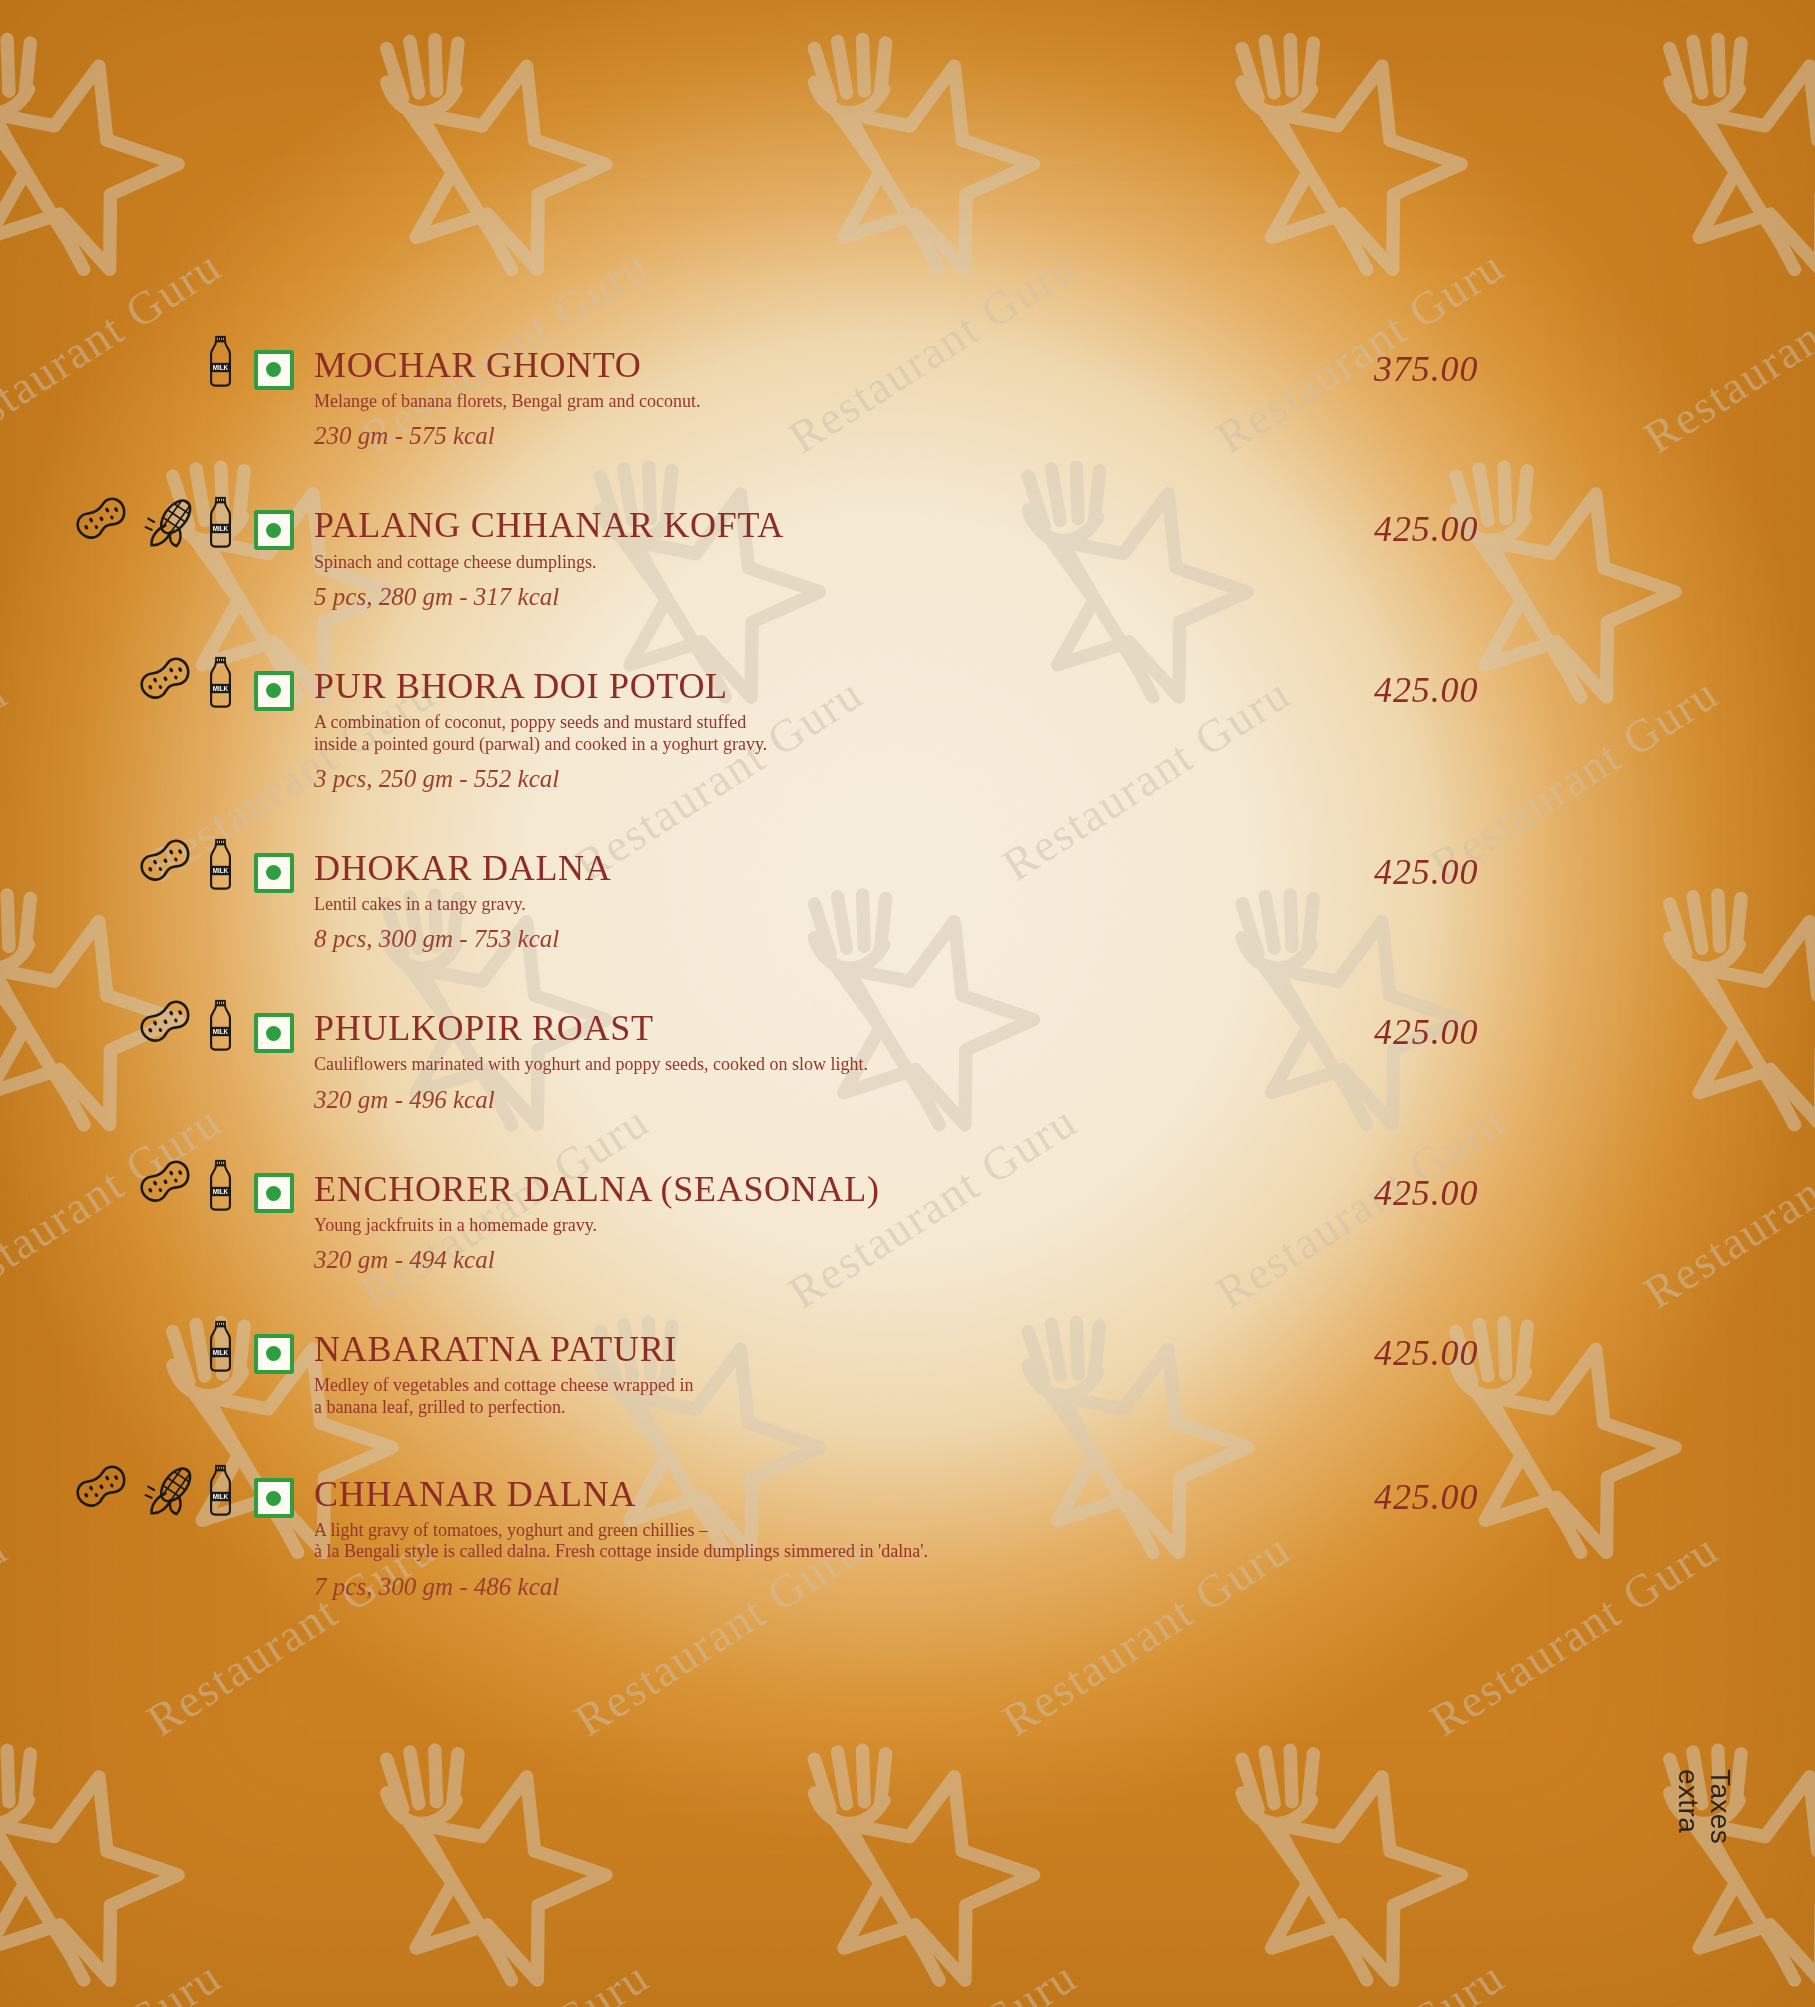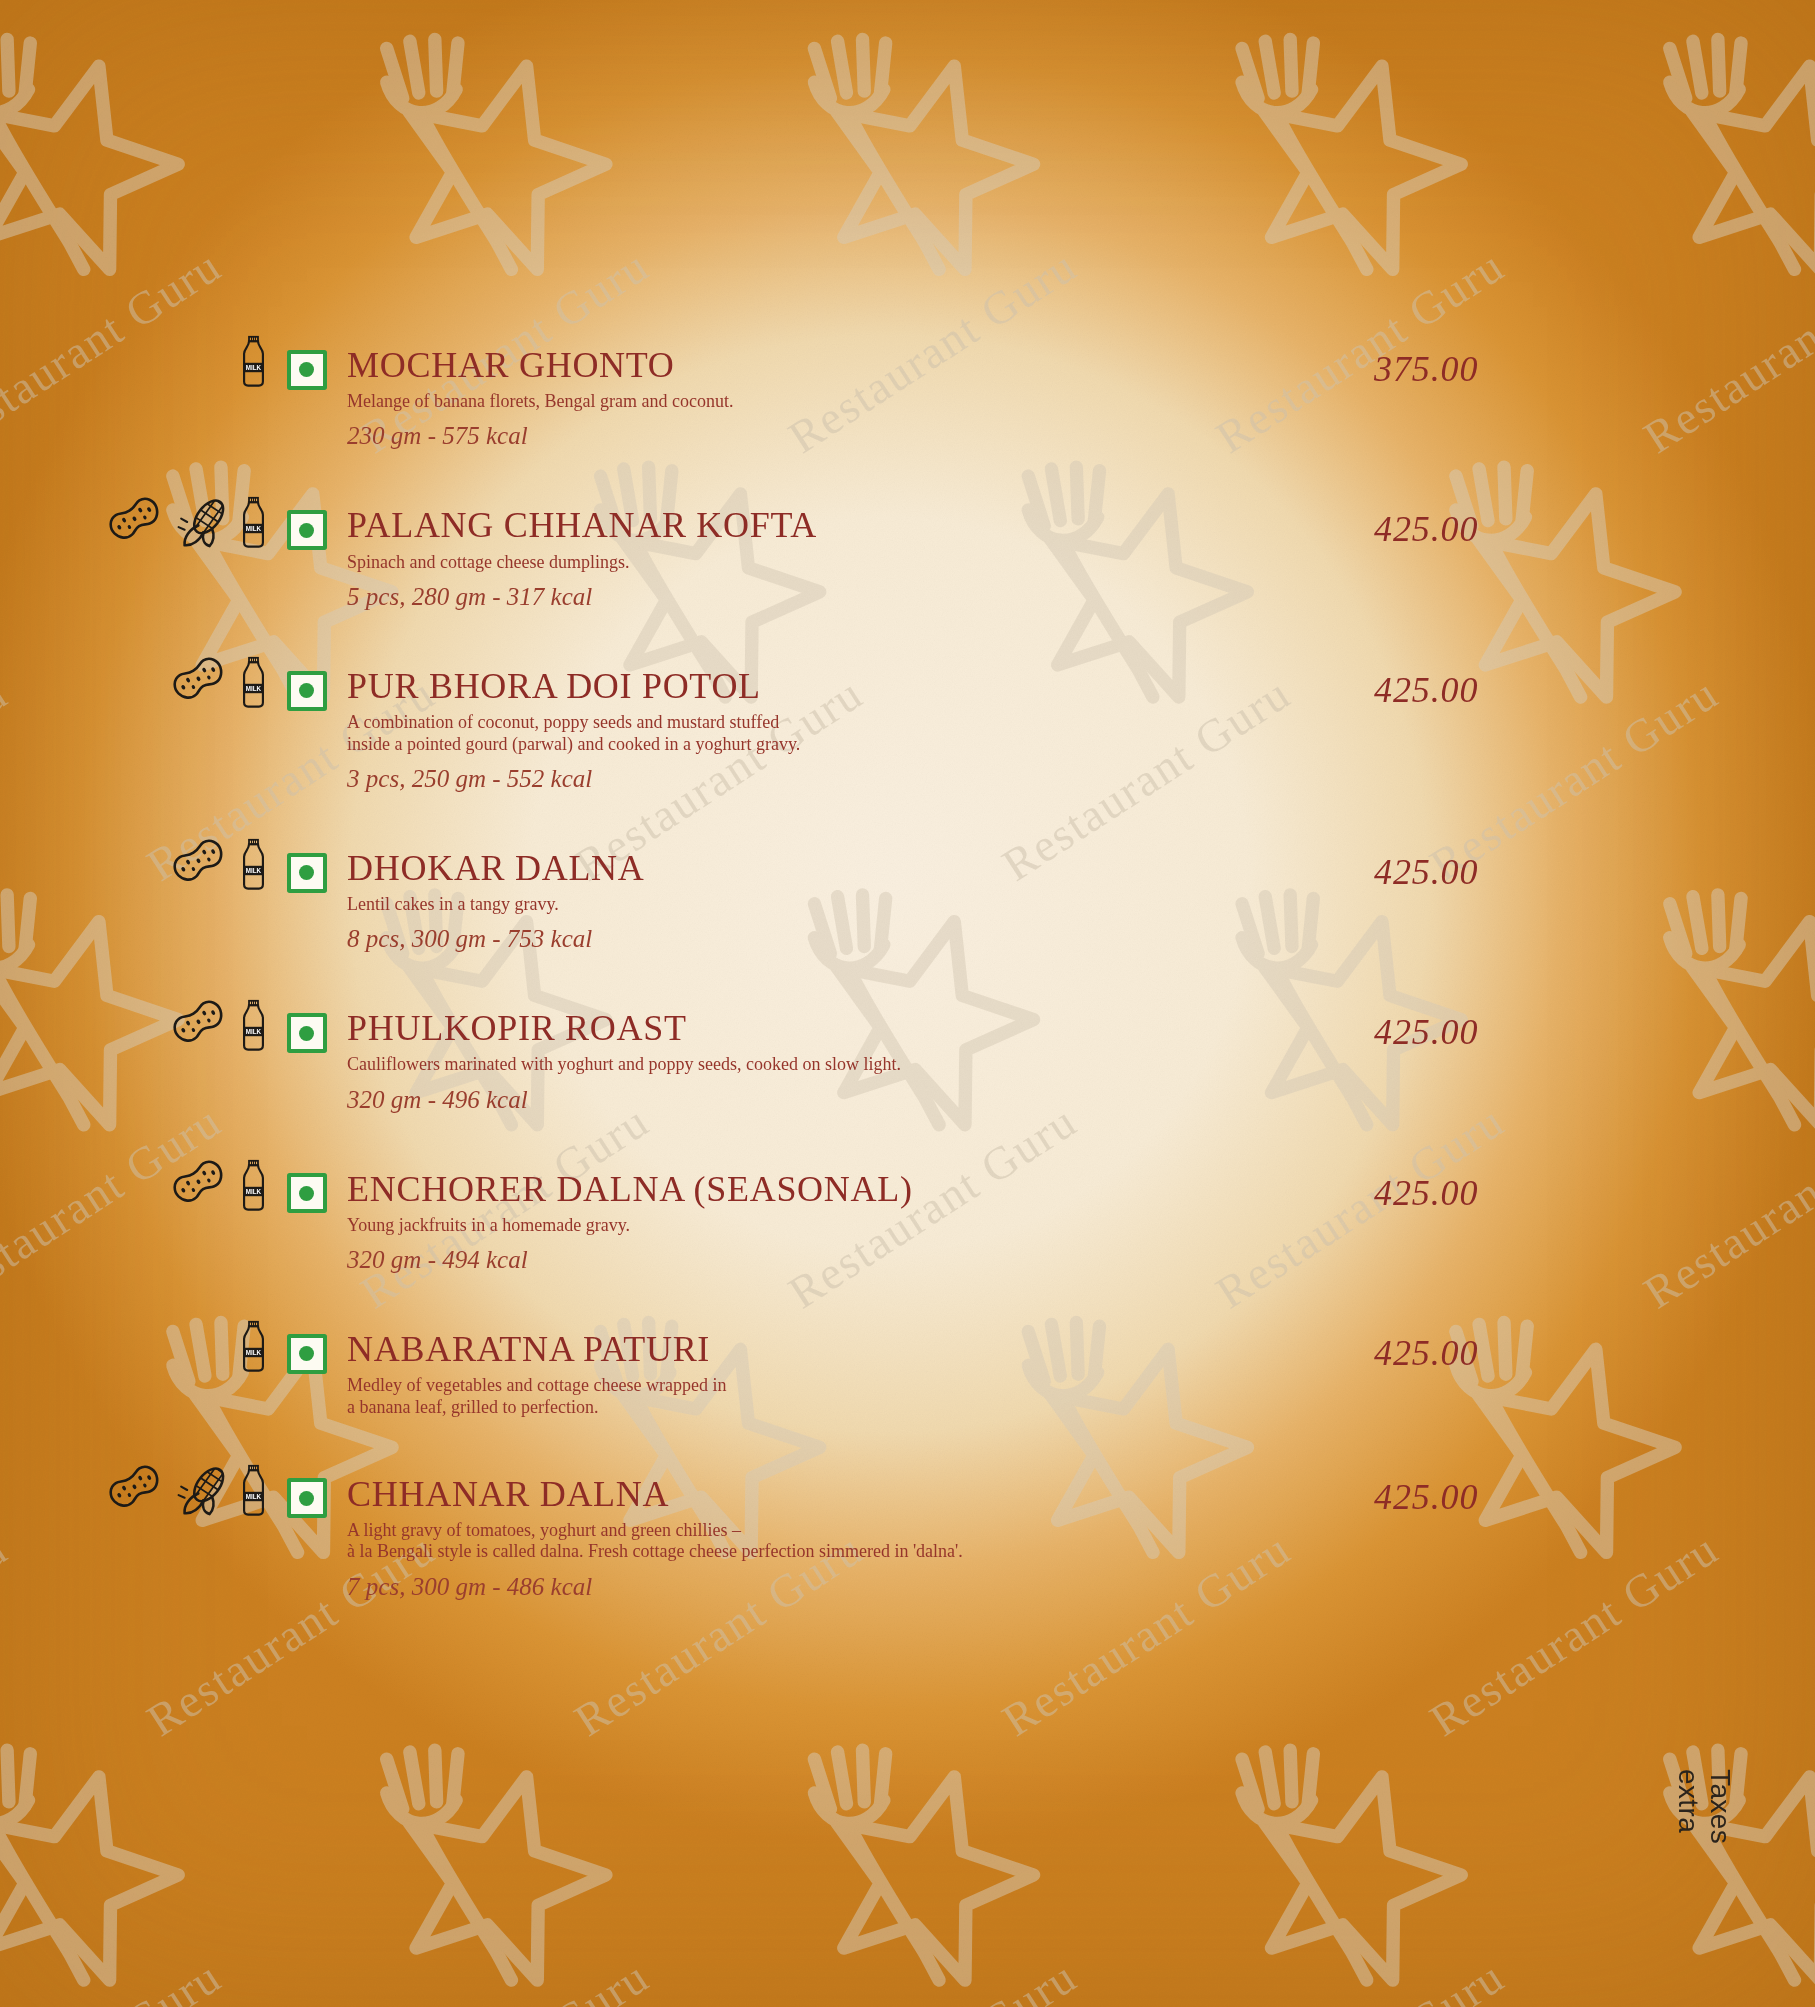--- a/index.html
+++ b/index.html
@@ -14,21 +14,21 @@
       #c47715;
     box-shadow: inset 0 0 374px rgba(140,75,5,.28);
   }
   .layer{position:absolute;left:0;top:0;}
   svg.wm{opacity:.5;}
   .wm-logo{fill:none;stroke:#d8ccb8;stroke-width:15;stroke-linecap:round;stroke-linejoin:round;}
   .wm-text{fill:#cfc3ae;font-family:"Liberation Serif",serif;font-size:52px;letter-spacing:2px;}
   svg.grain{mix-blend-mode:multiply;pointer-events:none;}
 
   .menu{position:absolute;left:0;top:346px;width:1815px;}
-  .item{position:relative;display:flex;align-items:flex-start;padding-left:108px;margin-bottom:56px;}
+  .item{position:relative;display:flex;align-items:flex-start;padding-left:75px;margin-bottom:56px;}
   .allergens{width:159px;flex:none;display:flex;justify-content:flex-end;align-items:flex-start;gap:9px;margin-top:-10.7px;}
   .ic{height:52px;display:block;}
   .ic.peanut{width:59px;}
   .ic.corn{width:55px;}
   .ic.milk{width:27px;}
   .veg{flex:none;width:32px;height:32px;margin:3.6px 0 0 19.6px;border:4.5px solid var(--veg-green,#2f9e41);
        border-radius:2.7px;background:#fdfbf2;display:flex;align-items:center;justify-content:center;}
   .veg i{width:15px;height:15px;border-radius:50%;background:var(--veg-green,#2f9e41);}
   .txt{flex:none;width:945px;margin-left:20.5px;}
   .name{margin:0;font-weight:normal;font-size:36px;line-height:1.08;letter-spacing:0.7px;color:var(--text-maroon,#8e2c26);}
@@ -389,21 +389,21 @@
         <rect x="4.5" y="31" width="21" height="10.5" fill="#1d1a16"></rect>
         <text x="15" y="39" text-anchor="middle" font-size="7" font-weight="bold" font-family="Liberation Sans, sans-serif" fill="#ffffff">MILK</text>
       </svg>
     </div>
     <div class="veg">
         <i></i>
       </div>
     <div class="txt">
       <h3 class="name">CHHANAR DALNA</h3>
       <p class="desc">A light gravy of tomatoes, yoghurt and green chillies –
-à la Bengali style is called dalna. Fresh cottage cheese perfection simmered in 'dalna'.</p>
+à la Bengali style is called dalna. Fresh cottage inside dumplings simmered in 'dalna'.</p>
       <p class="portion">7 pcs, 300 gm - 486 kcal</p>
     </div>
     <div class="price">425.00</div>
   </section>
 </main>
 
 <div class="taxes">Taxes extra</div>
 
 
 </body></html>

